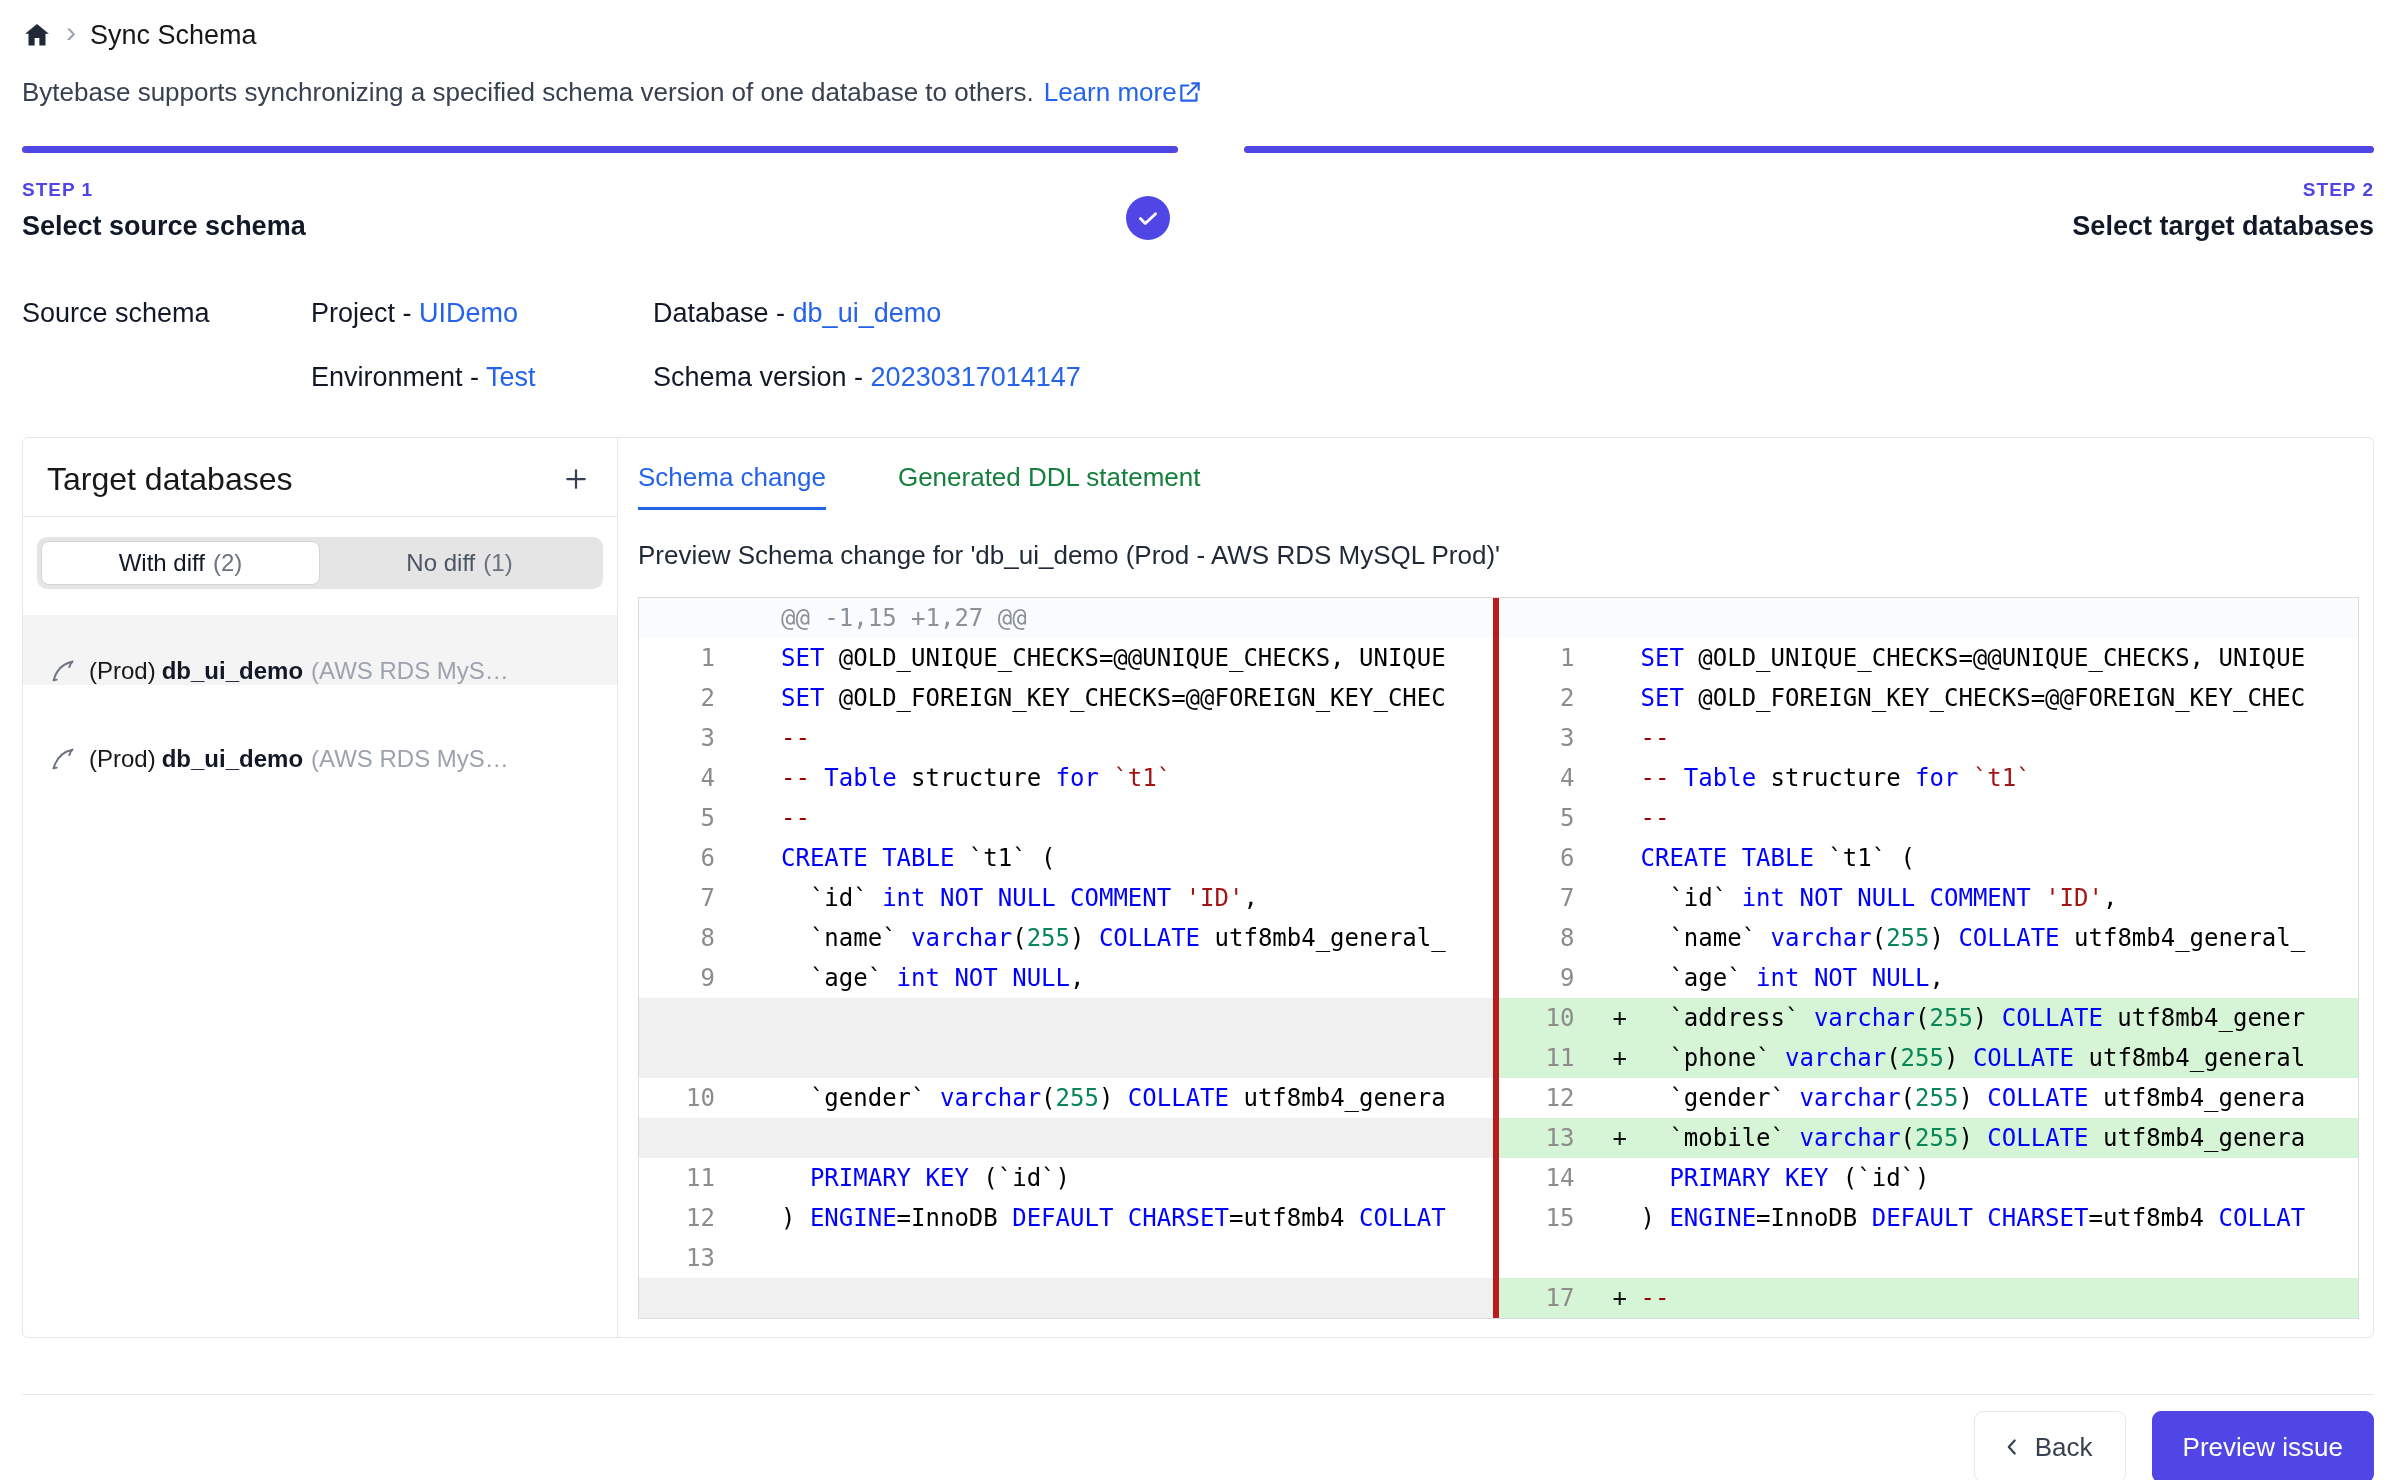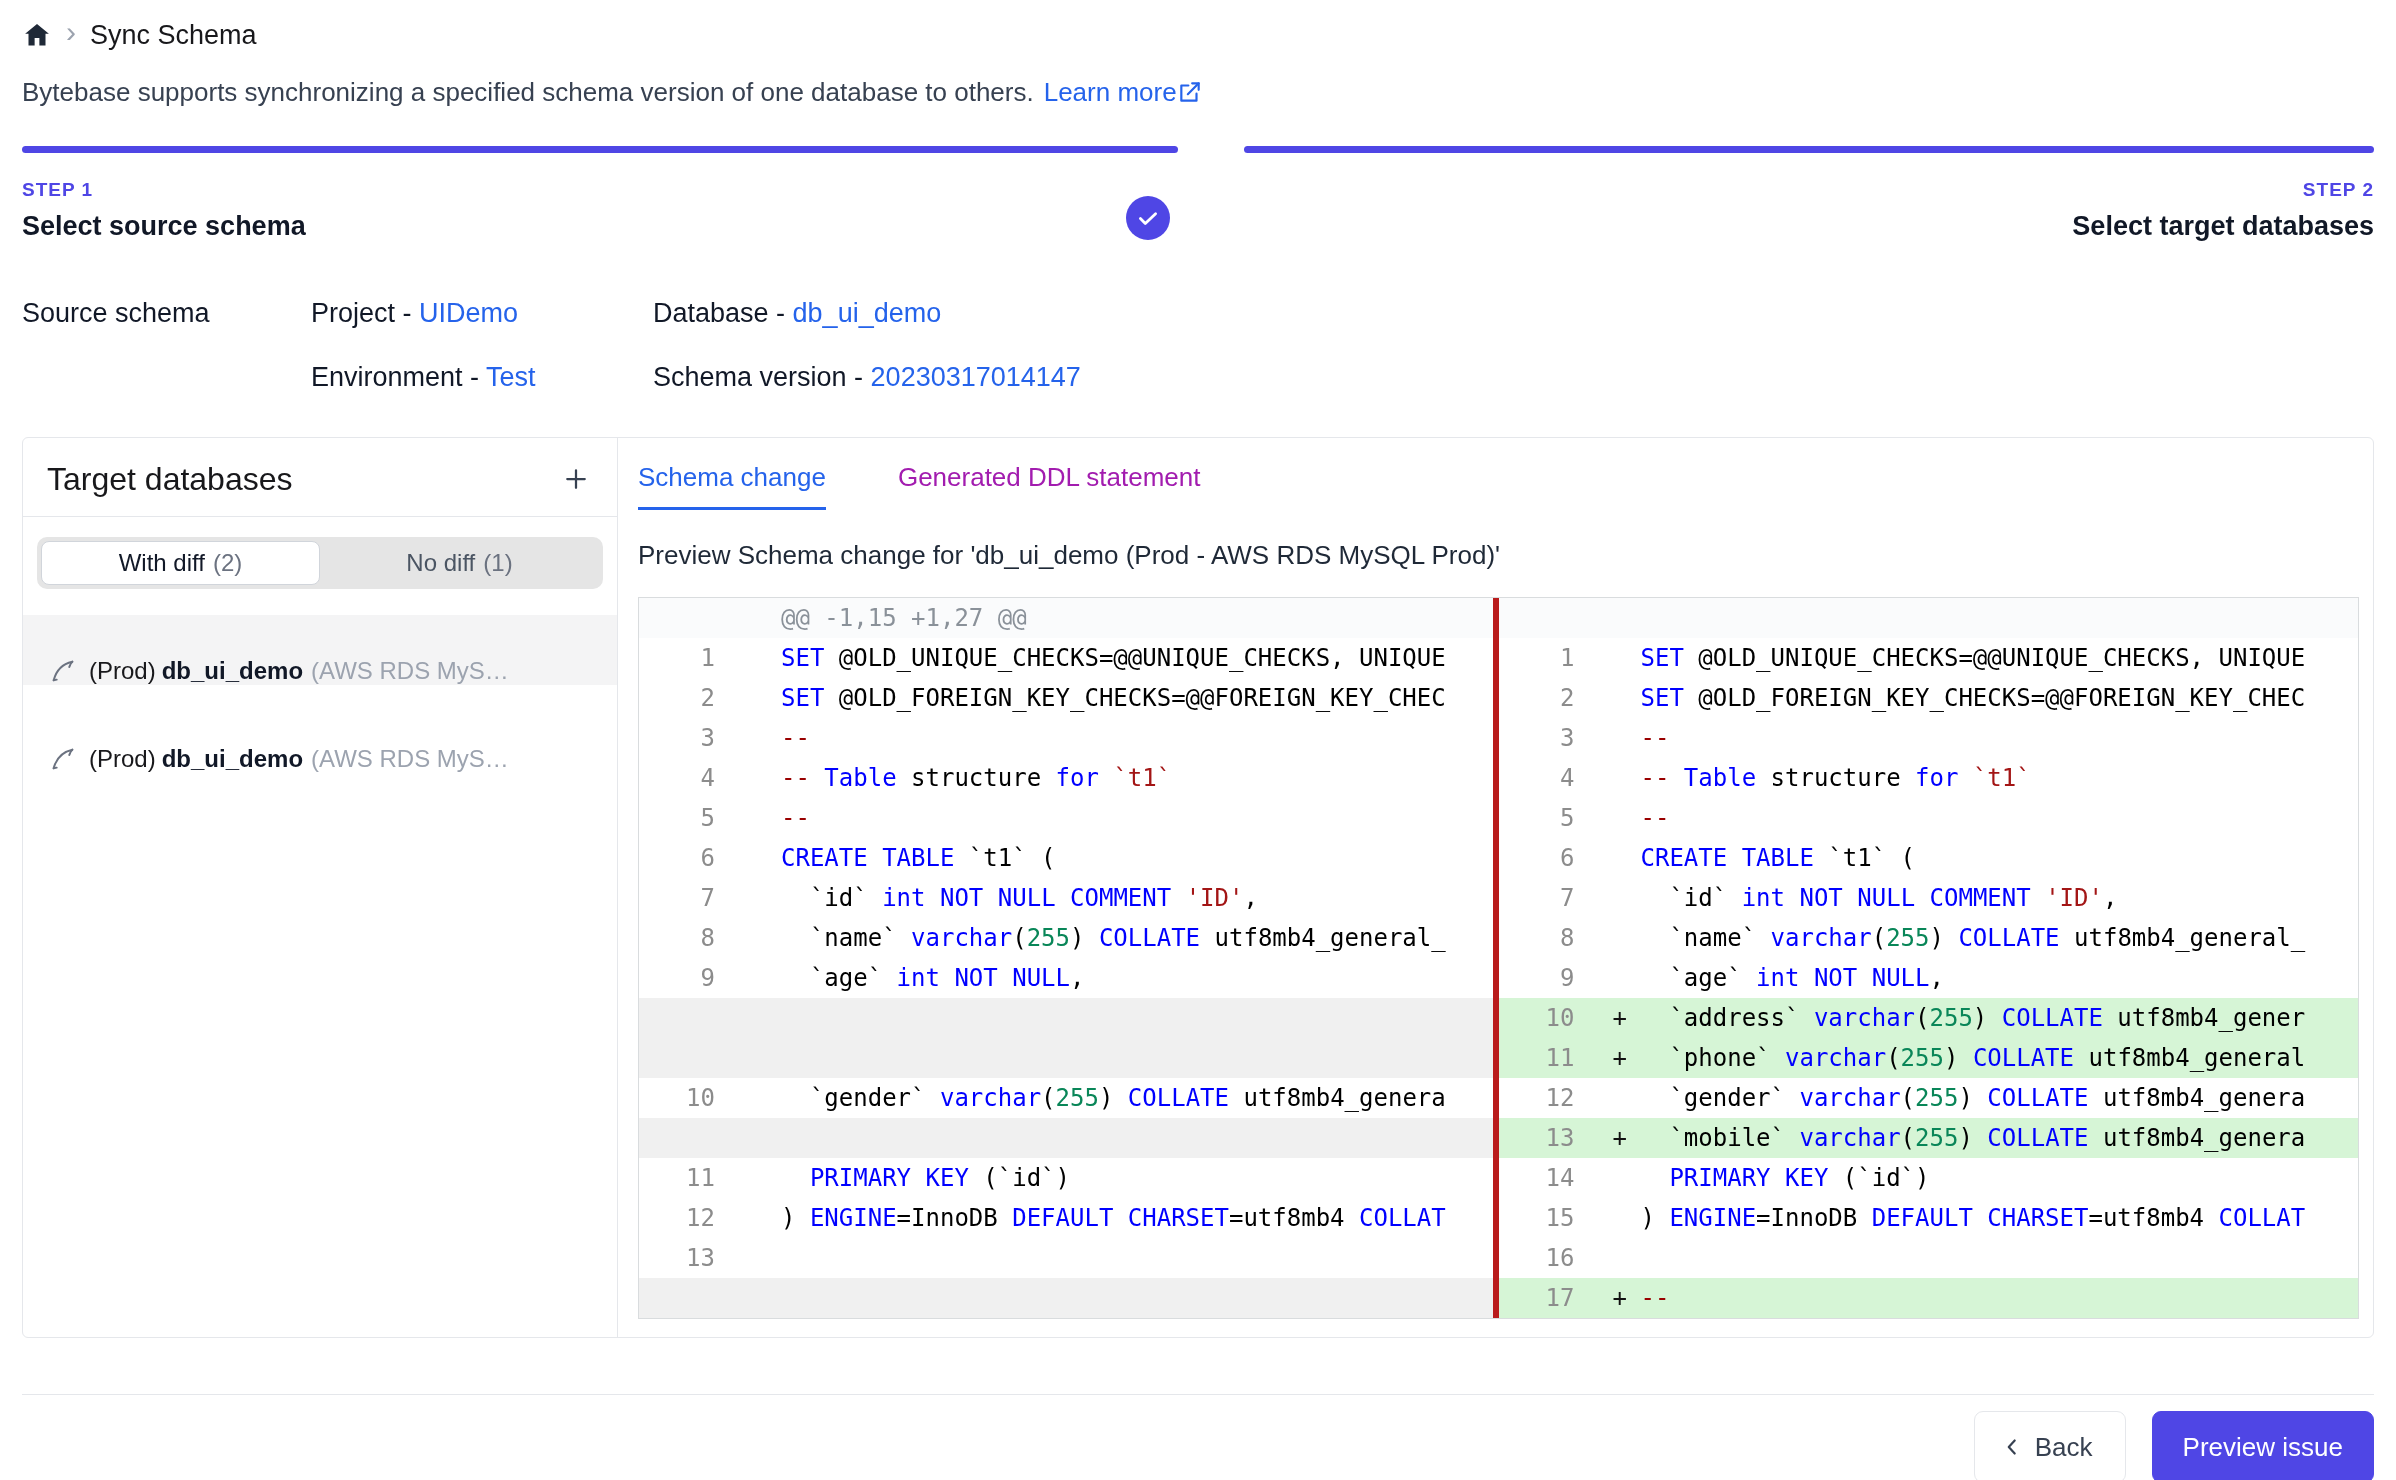--- a/index.html
+++ b/index.html
@@ -63,21 +63,21 @@
   .db-row.selected { background:#f4f4f5; }
   .db-icon { width:28px; height:28px; margin-right:12px; flex:none; }
   .db-icon svg { width:28px; height:28px; }
   .db-env { color:#18181b; margin-right:6px; }
   .db-name { color:#111827; font-weight:600; margin-right:8px; }
   .db-suffix { color:#9ca3af; overflow:hidden; text-overflow:ellipsis; }
 
   
   .preview { flex:1; padding:24px 14px 0 20px; min-width:0; }
   .ptabs { display:flex; gap:72px; }
-  .ptab { font-size:26px; font-weight:500; color:#a21caf; padding-bottom:14px; border-bottom:3px solid transparent; cursor:pointer; background:none; border-top:none; border-left:none; border-right:none; font-family:inherit; }
+  .ptab { font-size:26px; font-weight:500; color:#15803d; padding-bottom:14px; border-bottom:3px solid transparent; cursor:pointer; background:none; border-top:none; border-left:none; border-right:none; font-family:inherit; }
   .ptab.active { color:#2563eb; border-bottom-color:#2563eb;text-align:right; }
   .preview-title { margin-top:30px; font-size:26px; color:#1f2937; }
 
   
   .diff { margin-top:26px; border:1px solid #d9dcde; font-family:"DejaVu Sans Mono", monospace;
     font-size:24px; line-height:40px; background:#fff; }
   .diff-row { display:flex; height:40px; }
   .half { display:flex; width:50%; overflow:hidden; }
   .half.left { border-right:6px solid #b91c1c; }
   .gut { width:100px; flex:none; text-align:right; padding-right:24px; color:#8c8c8c; }
@@ -404,25 +404,20 @@
               <div class="mark"></div>
               <div class="code"><span class="tok-p">) </span><span class="tok-k">ENGINE</span><span class="tok-p">=InnoDB </span><span class="tok-k">DEFAULT</span><span class="tok-p"> </span><span class="tok-k">CHARSET</span><span class="tok-p">=utf8mb4 </span><span class="tok-k">COLLAT</span></div>
             </div>
           </div>
           <div class="diff-row">
             <div class="half left">
               <div class="gut">13</div>
               <div class="mark"></div>
               <div class="code"></div>
             </div>
-            <div class="half right">
-              <div class="gut">16</div>
-              <div class="mark"></div>
-              <div class="code"></div>
-            </div>
           </div>
           <div class="diff-row">
             <div class="half left filler"></div>
             <div class="half right added">
               <div class="gut">17</div>
               <div class="mark">+</div>
               <div class="code"><span class="tok-o">--</span></div>
             </div>
           </div>
         </div>

